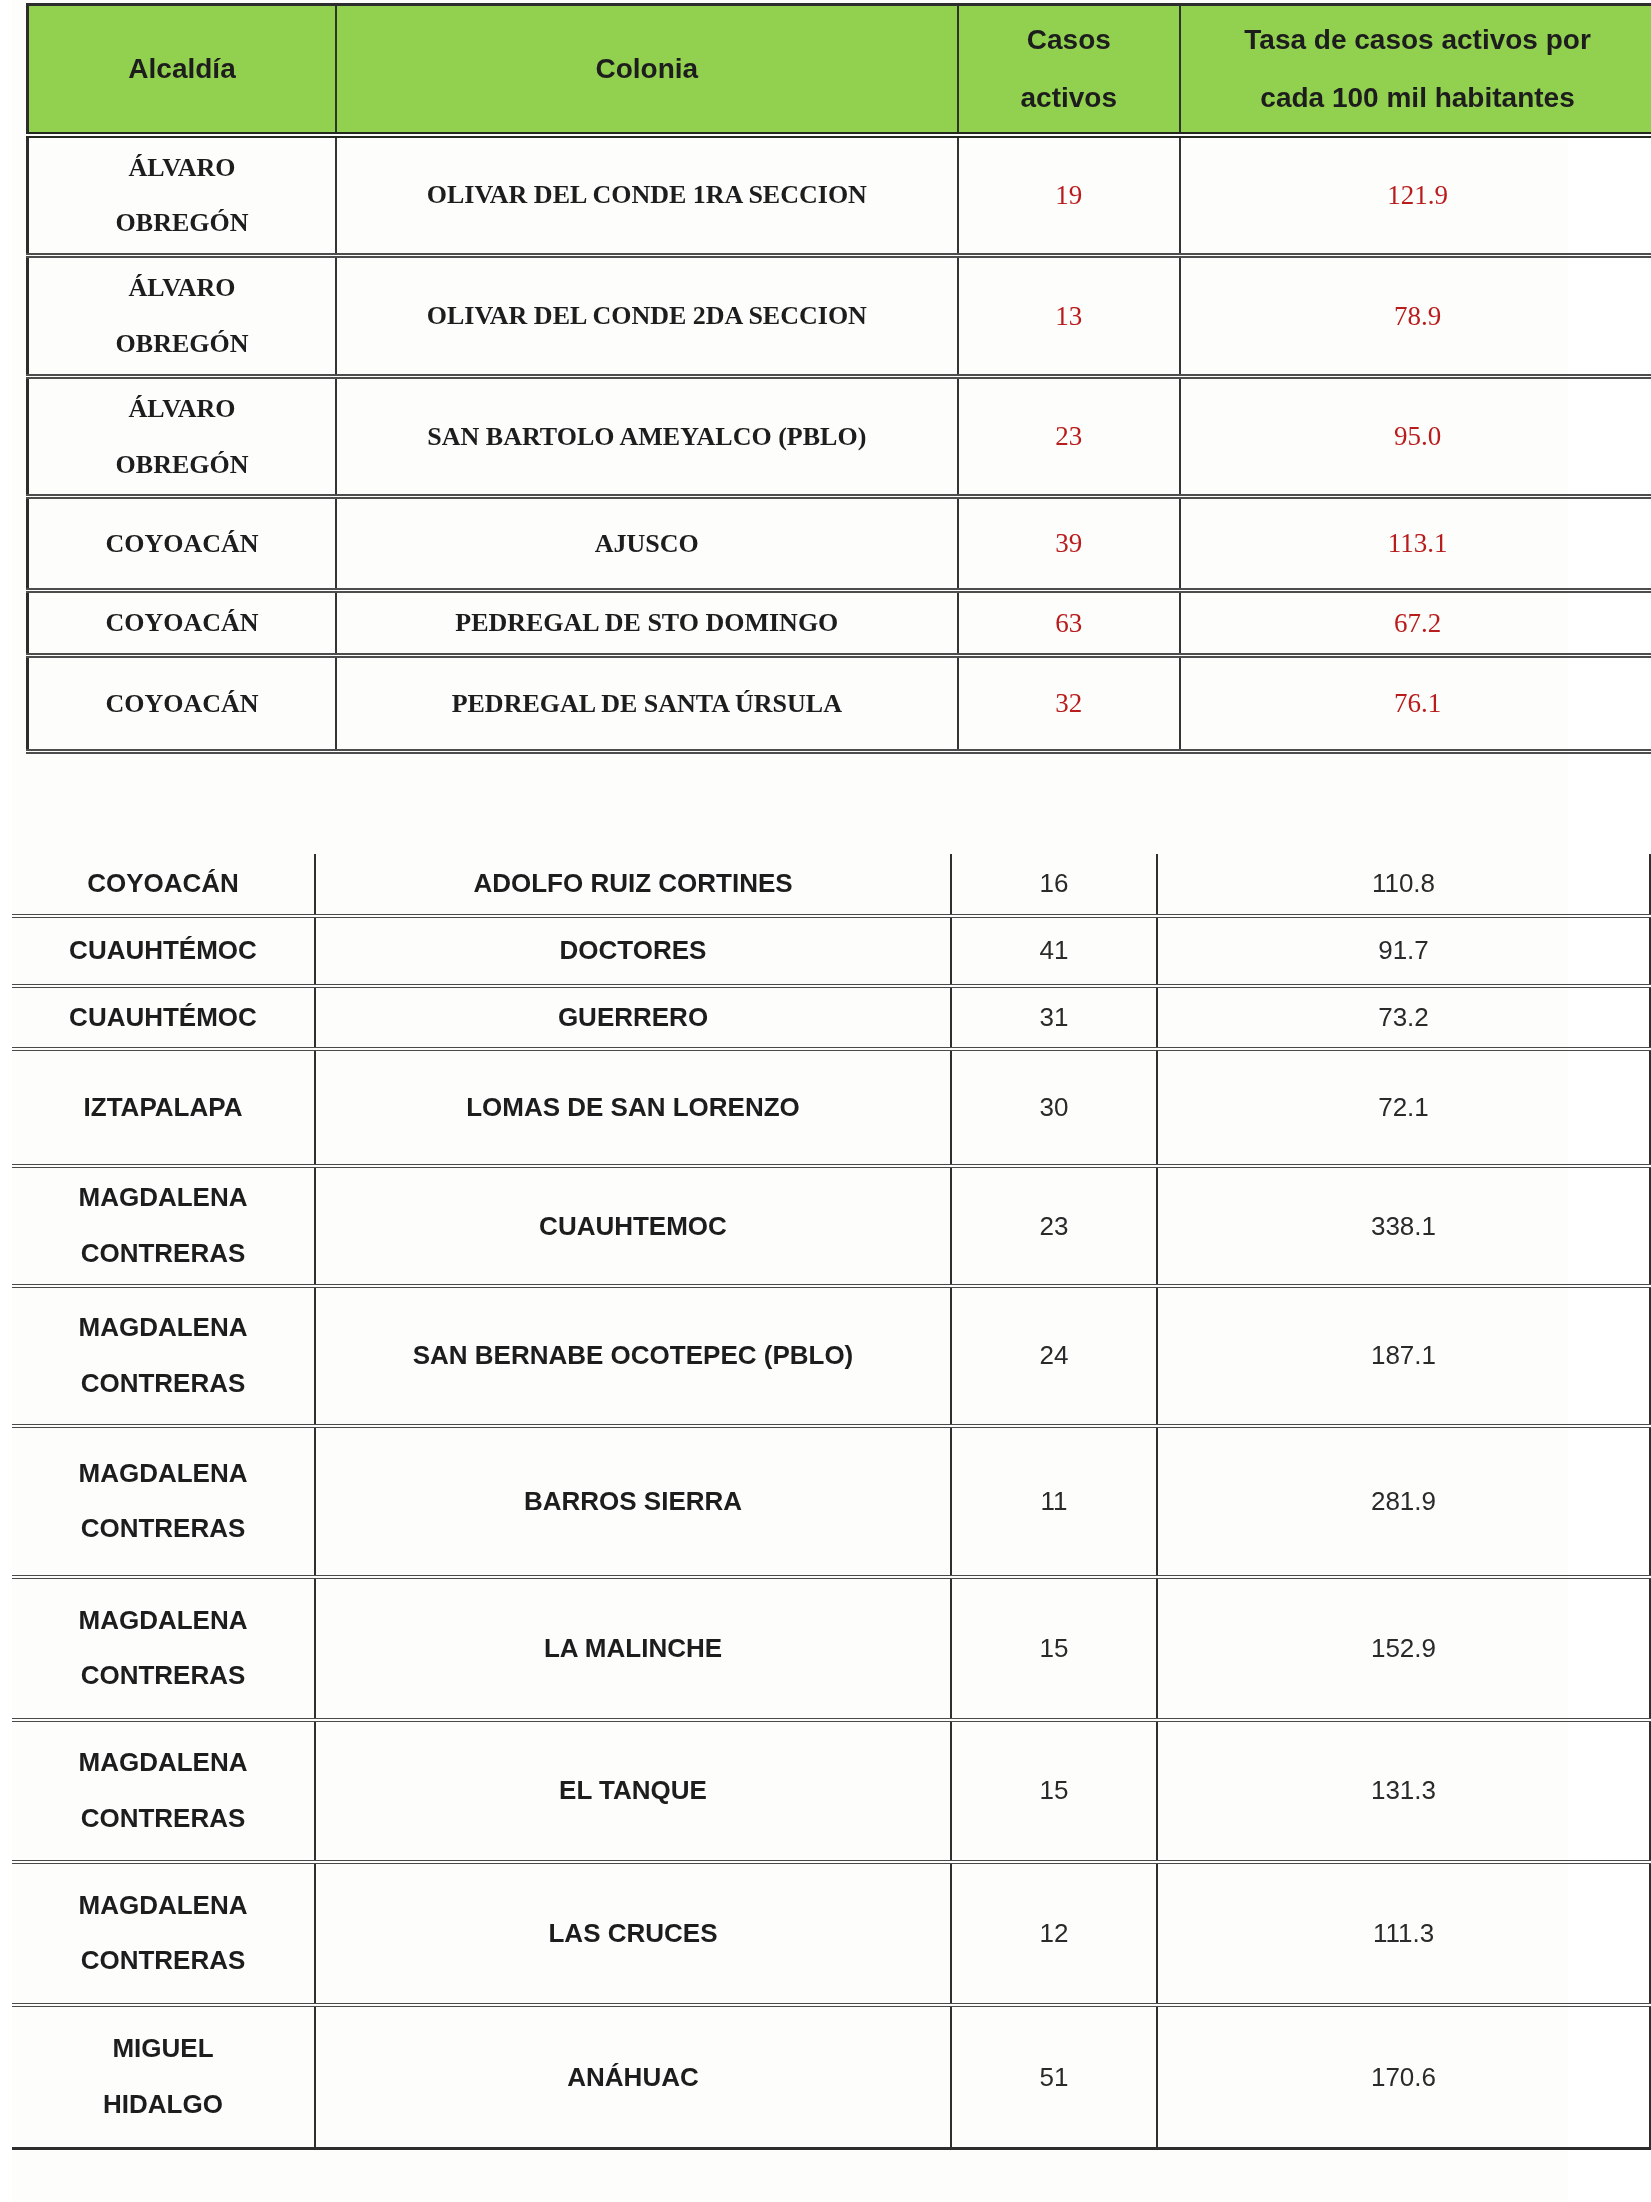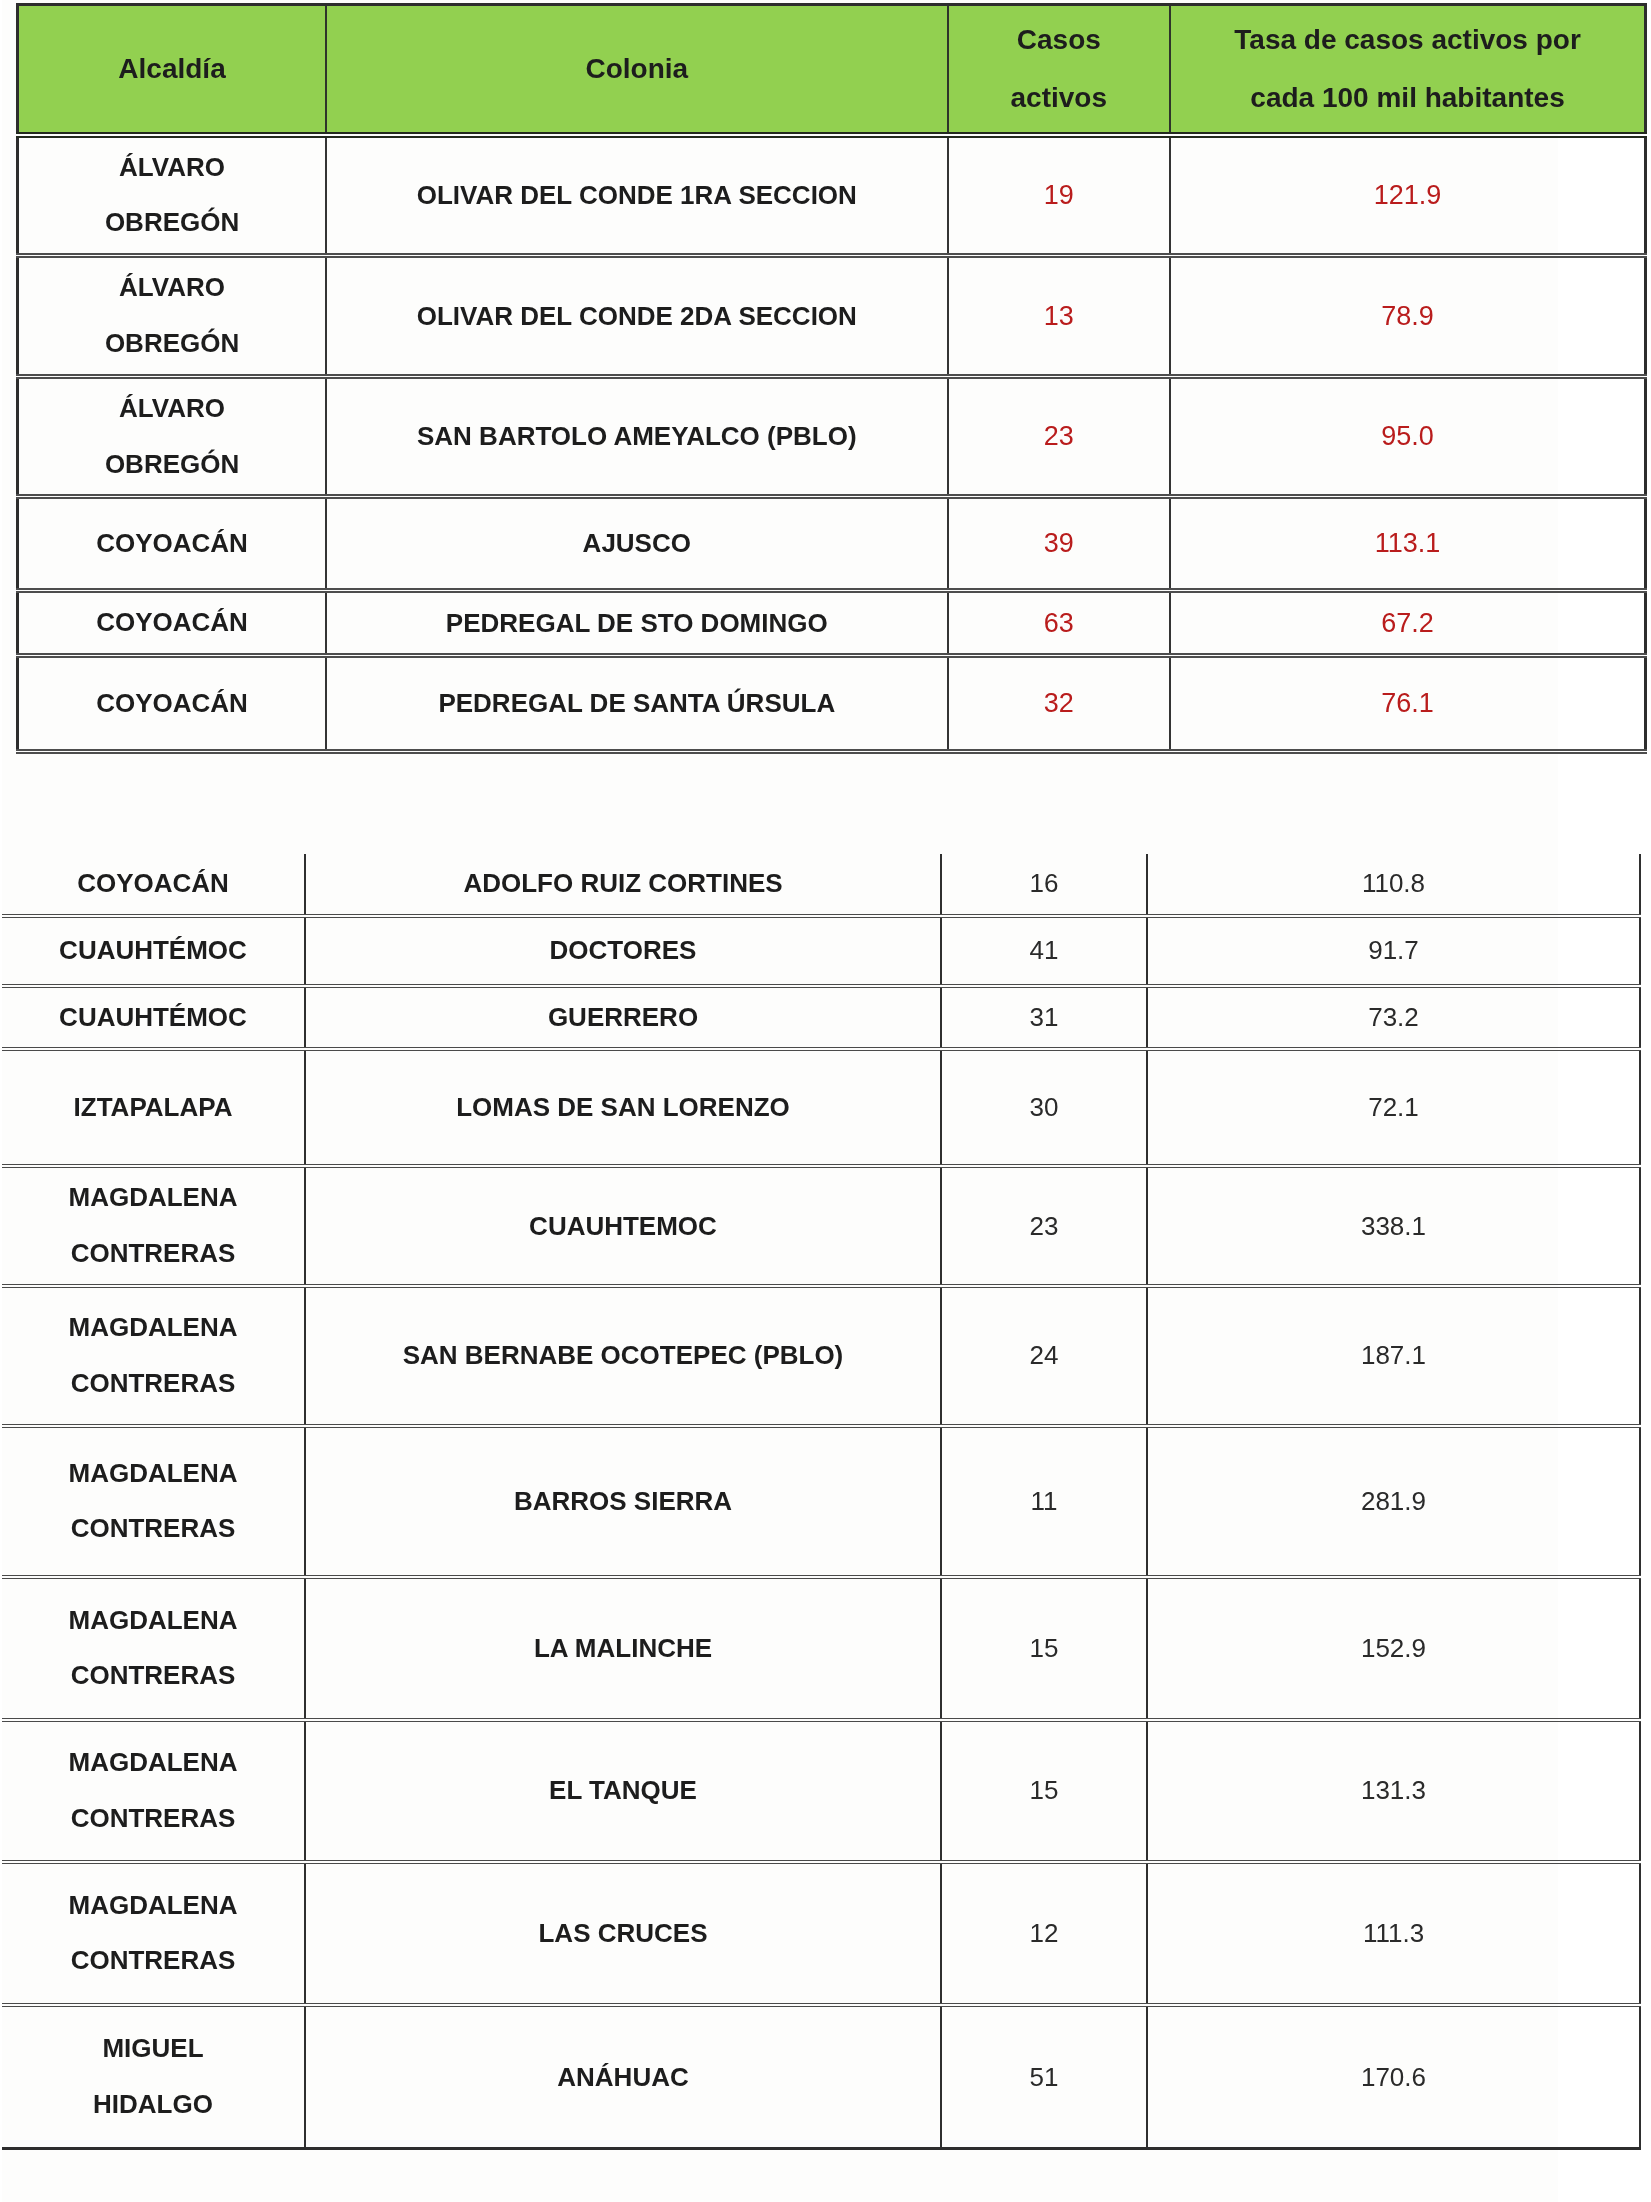--- a/index.html
+++ b/index.html
@@ -7,21 +7,21 @@
     padding: 0;
     background: #ffffff;
     width: 1652px;
     height: 2202px;
     font-family: "Liberation Sans", sans-serif;
     position: relative;
     overflow: hidden;
   }
   .page {
     position: absolute;
-    top: 0; left: 2px;
+    top: 0; left: 12px;
     width: 1556px; height: 2202px;
     background: #fdfdfc;
   }
   table {
     border-collapse: collapse;
     table-layout: fixed;
     position: absolute;
   }
   td, th {
     text-align: center;
@@ -45,20 +45,21 @@
     border-left: 2.9px solid #2e342a;
     border-right: 2.9px solid #2e342a;
     border-bottom: 6.7px double #23291e;
     height: 122px;
   }
   .frag1 td {
     border-left: 2.9px solid #343434;
     border-right: 2.9px solid #343434;
     border-top: 5.7px double #4d4d4d;
     border-bottom: 5.7px double #4d4d4d;
+    font-family: Liberation Serif, serif;
   }
   .frag1 tbody tr:nth-child(1) { height: 117px; }
   .frag1 tbody tr:nth-child(2) { height: 115px; }
   .frag1 tbody tr:nth-child(3) { height: 116px; }
   .frag1 tbody tr:nth-child(4) { height: 94px;  }
   .frag1 tbody tr:nth-child(5) { height: 50px;  }
   .frag1 tbody tr:nth-child(6) { height: 96px; }
   .frag1 tbody tr:nth-child(7) { height: 98px; }
   .frag1 .cell-casos, .frag1 .cell-tasa {
     font-weight: 400;

